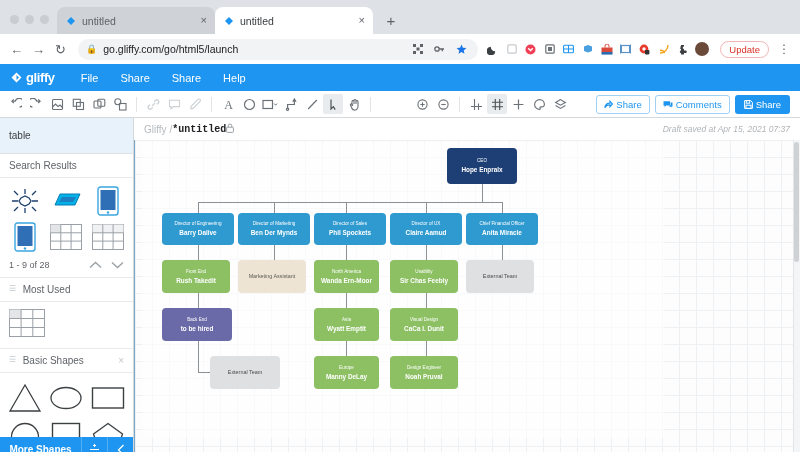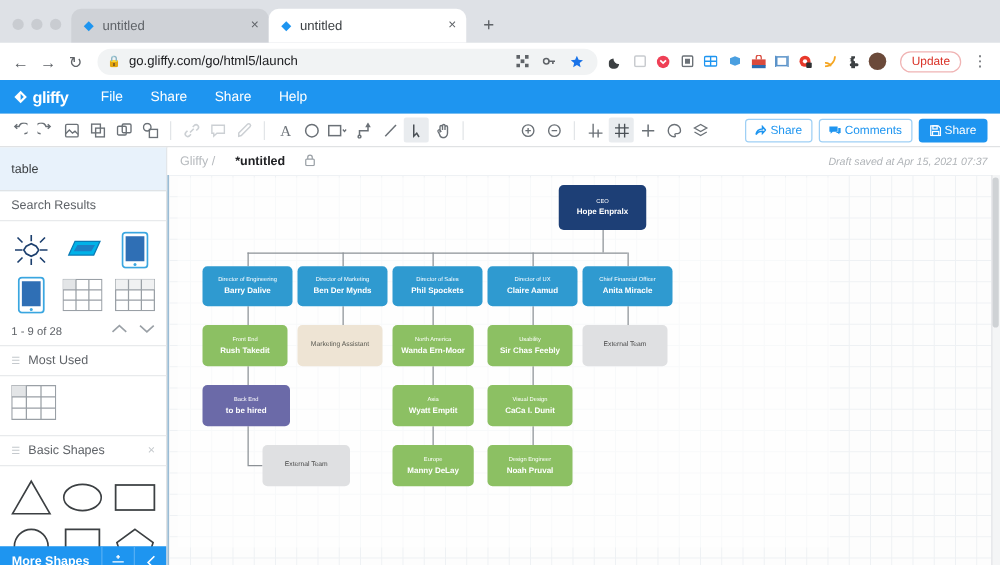--- a/index.html
+++ b/index.html
@@ -142,21 +142,21 @@
     justify-content: center; border-left: 1px solid #53aef4; font-size: 11px; font-weight: normal;
   }
 
   
   .canvas-wrap { flex: 1; display: flex; flex-direction: column; background: #fff; position: relative; }
   .canvas-head {
     height: 22px; display: flex; align-items: center; padding: 0 10px;
     font-size: 10px; background: #fff;
   }
   .crumb-muted { color: #b6babe; }
-  .crumb-title { color: #202124; font-weight: bold; margin: 0 16px; }
+  .crumb-title { color: #202124; font-weight: bold; margin: 0 0; font-family: Liberation Mono, monospace; }
   .lock-ico { color: #9aa0a6; font-size: 9px; }
   .saved { margin-left: auto; font-size: 8.5px; color: #b0b4b8; font-style: italic; }
   .canvas {
     flex: 1; position: relative; overflow: hidden;
     background-color: #fdfdfd;
     background-image:
       linear-gradient(to right, #eef1f4 1px, transparent 1px),
       linear-gradient(to bottom, #eef1f4 1px, transparent 1px);
     background-size: 17px 17px;
     border-left: 1px solid #7aa7c7;

